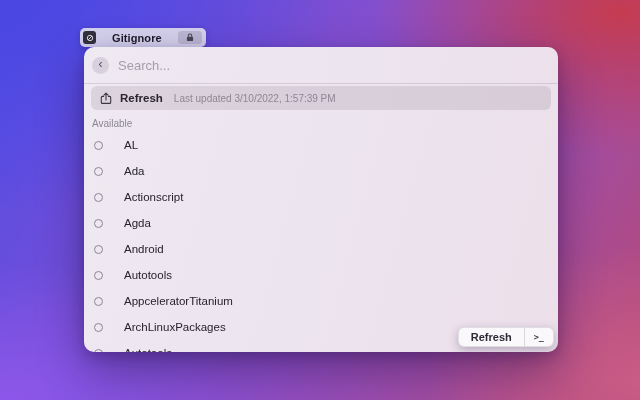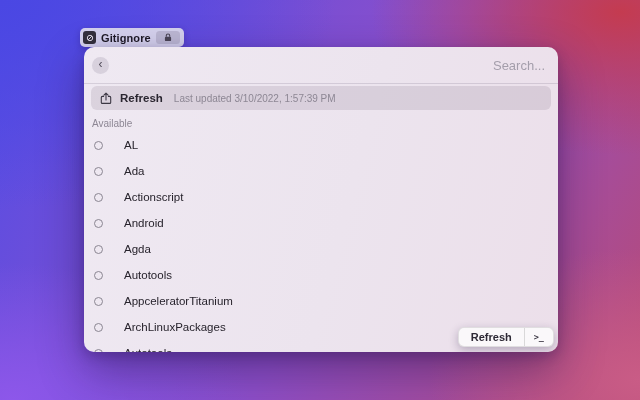--- a/index.html
+++ b/index.html
@@ -14,21 +14,21 @@
       radial-gradient(ellipse 60% 55% at 97% 3%, #c43b50 0%, rgba(196,59,80,0) 65%),
       radial-gradient(ellipse 55% 55% at 100% 95%, #c95c86 0%, rgba(201,92,134,0) 60%),
       radial-gradient(ellipse 60% 55% at 2% 100%, #8d57ea 0%, rgba(141,87,234,0) 62%),
       radial-gradient(ellipse 70% 70% at 0% 0%, #4a47e3 0%, rgba(74,71,227,0) 75%),
       linear-gradient(120deg, #534de6 0%, #8e4fc9 55%, #b84a74 100%);
   }
 
   
   .chip {
     position:absolute; left:80px; top:28px; height:19px;
-    display:flex; align-items:center; gap:5px;
+    display:flex; align-items:center; gap:16px;
     background:rgba(224,221,238,0.92);
     border-radius:5px; padding:0 4px 0 3px;
     box-shadow:0 2px 6px rgba(30,15,70,0.25);
     cursor:default;
   }
   .chip-appicon {
     width:13px; height:13px; border-radius:3px;
     background:#33303c; display:flex; align-items:center; justify-content:center;
   }
   .chip-label { font-size:11px; font-weight:700; color:#1d1a24; letter-spacing:.1px; }
@@ -51,21 +51,21 @@
     border-bottom:1px solid rgba(95,85,110,0.18);
   }
   .back-btn {
     width:17px; height:17px; border-radius:50%; border:none;
     background:rgba(110,100,125,0.18); color:#4f4a58;
     font-size:12px; line-height:15px; text-align:center; cursor:pointer;
     display:flex; align-items:center; justify-content:center; padding-bottom:1px;
   }
   .search-input {
     flex:1; margin-left:9px; border:none; outline:none; background:transparent;
-    font-family:inherit; font-size:13px; color:#2a2630;text-align:right;
+    font-family:inherit; font-size:13px; color:#2a2630;
   }
   .search-input::placeholder { color:#a49eab; }
 
   .action-row {
     margin:2px 7px 0 7px; height:24px; border-radius:6px;
     background:rgba(125,112,135,0.18);
     display:flex; align-items:center; padding:0 9px; gap:8px; cursor:pointer;
   }
   .action-label { font-size:11.5px; font-weight:700; color:#2a2630; }
   .action-detail { font-size:10px; color:#8d8794; margin-left:3px; }
@@ -158,26 +158,26 @@
     <span class="row-label">Ada</span>
   </li>
 
   <li class="row">
     <span class="circle"></span>
     <span class="row-label">Actionscript</span>
   </li>
 
   <li class="row">
     <span class="circle"></span>
+    <span class="row-label">Agda</span>
+  </li>
+
+  <li class="row">
+    <span class="circle"></span>
     <span class="row-label">Android</span>
-  </li>
-
-  <li class="row">
-    <span class="circle"></span>
-    <span class="row-label">Agda</span>
   </li>
 
   <li class="row">
     <span class="circle"></span>
     <span class="row-label">Autotools</span>
   </li>
 
   <li class="row">
     <span class="circle"></span>
     <span class="row-label">AppceleratorTitanium</span>

